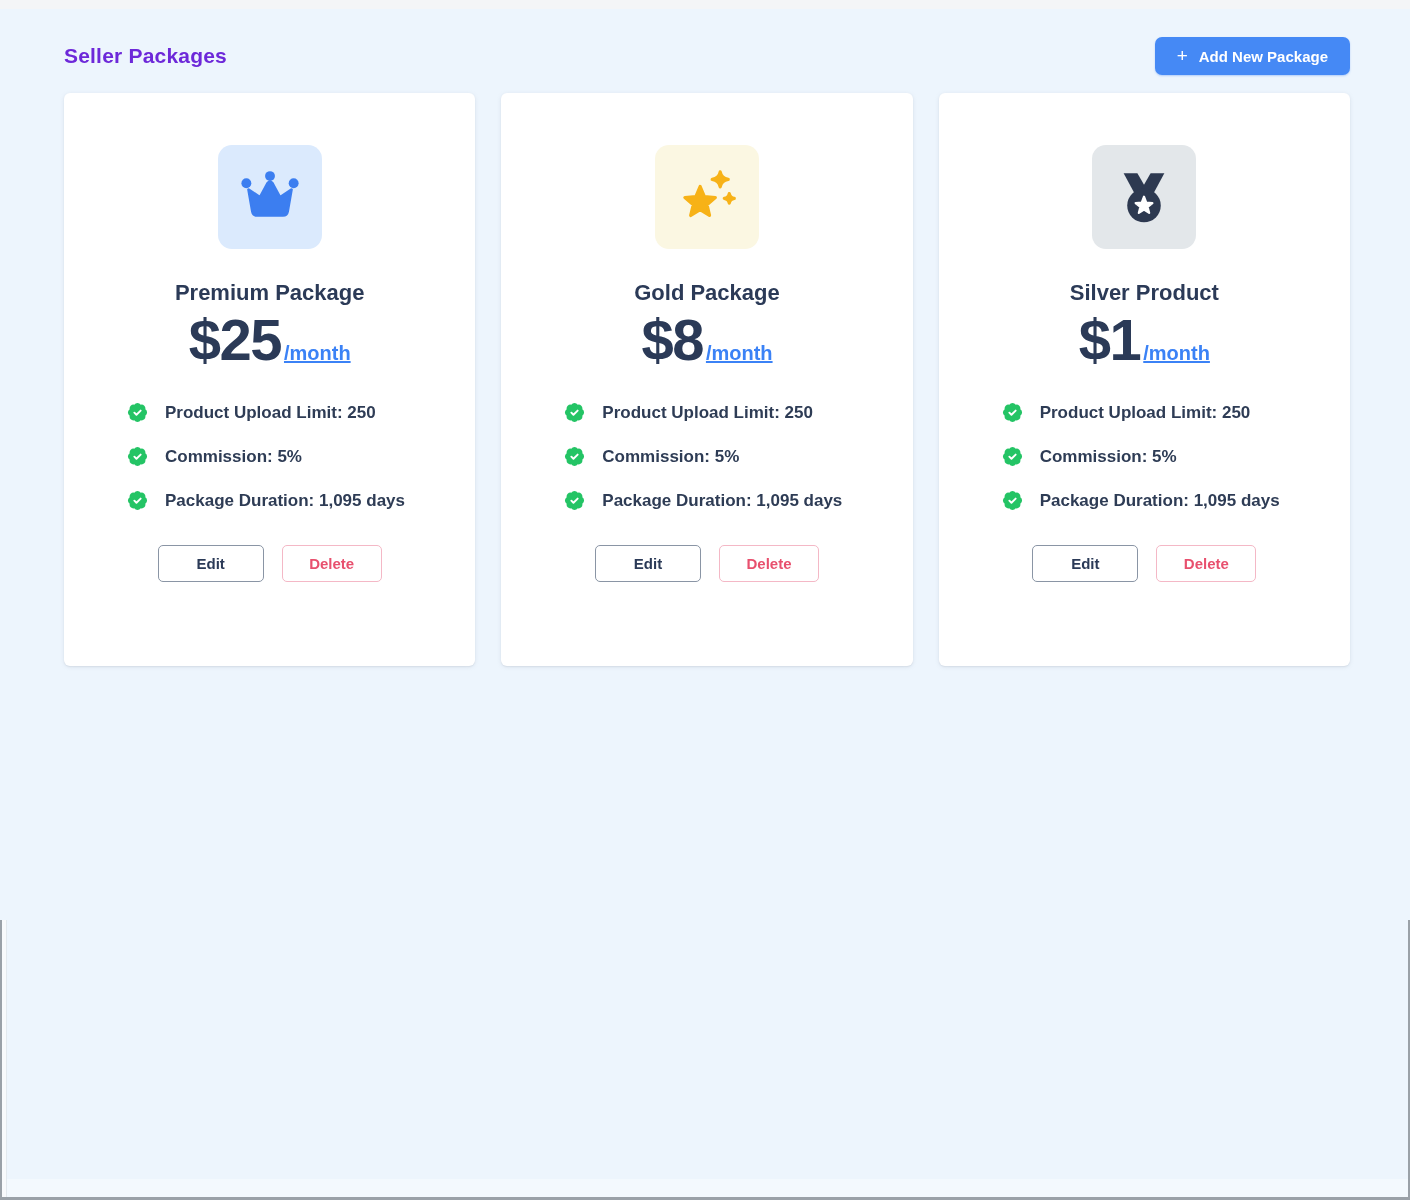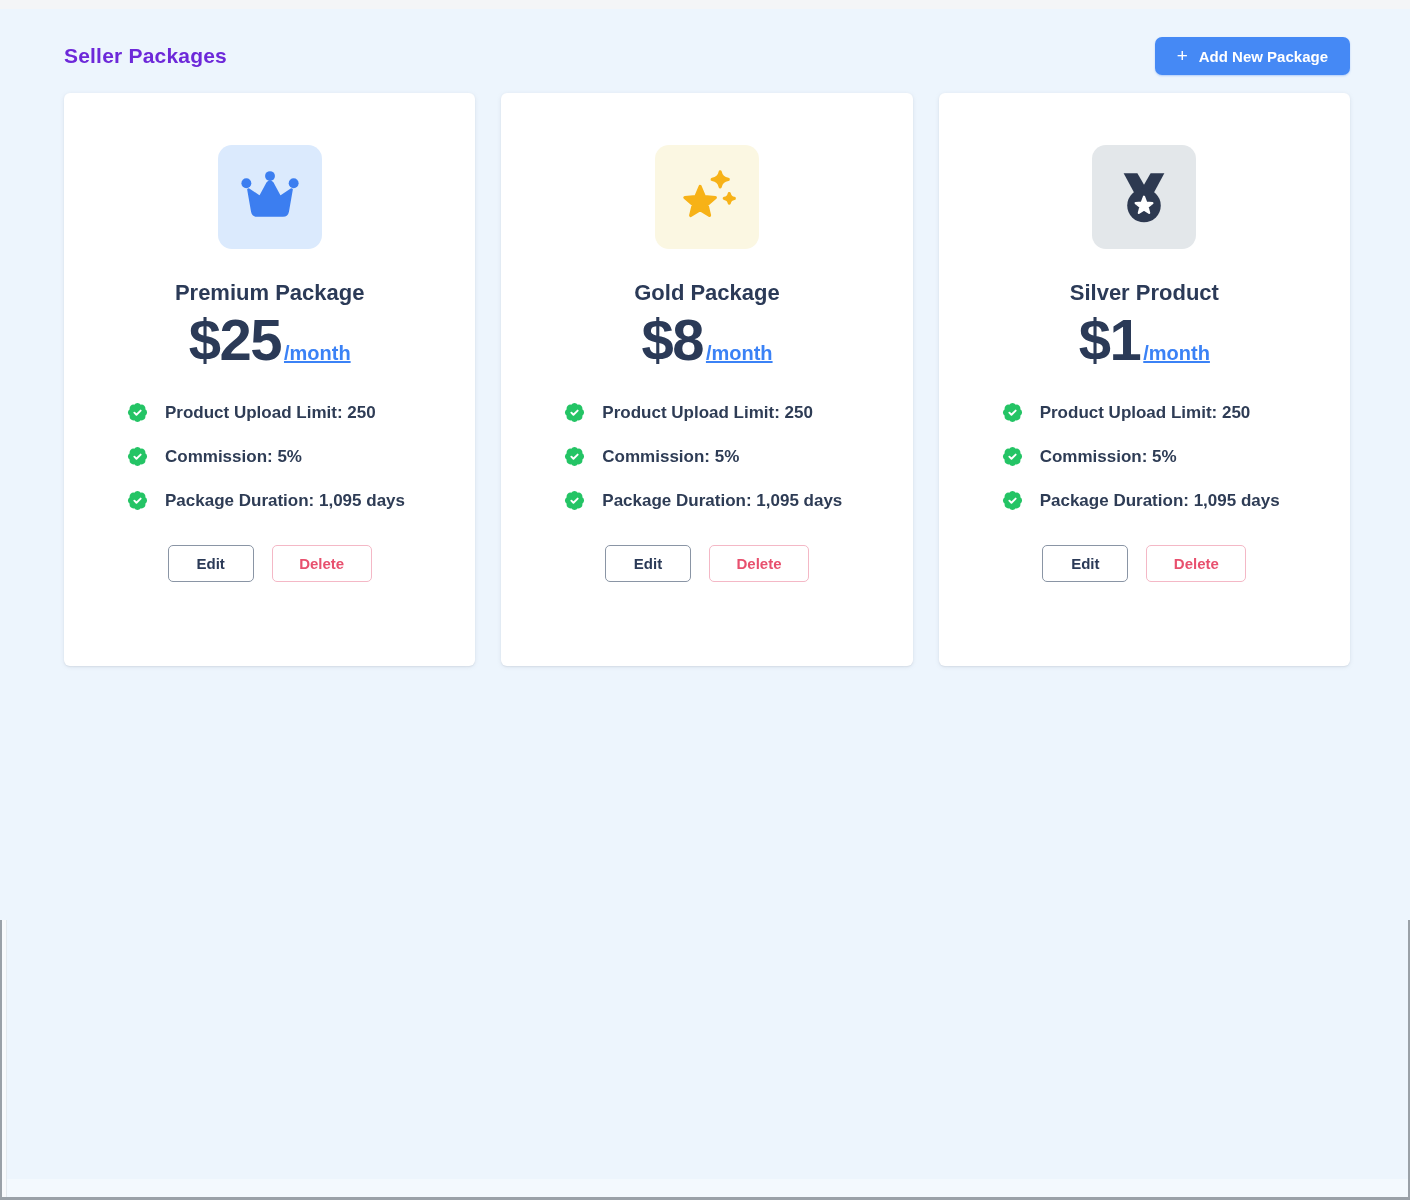--- a/index.html
+++ b/index.html
@@ -52,21 +52,21 @@
   .price { font-size:58px; font-weight:700; color:#2b3a57; letter-spacing:-1.5px; }
   .period { font-size:20px; font-weight:600; color:#3b82f6; margin-left:3px;text-decoration:underline; }
   .features { margin-top:28px; width:100%; display:flex; flex-direction:column; gap:21px; }
   .feature { display:flex; align-items:center; gap:16px; font-size:17px; font-weight:600; color:#2e3c55; }
   .feature svg { width:23px; height:23px; flex:none; }
   .actions { margin-top:33px; display:flex; gap:18px; }
   .btn {
     height:37px; border-radius:5px; background:#fff;
     font-size:15px; font-weight:700; cursor:pointer; font-family:inherit;
   }
-  .btn-edit   { width:86px;  border:1px solid #8a95a5; color:#2b3a57; }
+  .btn-edit   { width:106px;  border:1px solid #8a95a5; color:#2b3a57; }
   .btn-delete { width:100px; border:1px solid #f4b8c6; color:#e8506e; }
   .bottom-frame {
     position:absolute; left:0; right:0; top:920px; bottom:0;
     border-left:2px solid #9aa1a8;
     border-right:2px solid #9aa1a8;
     border-bottom:3px solid #9aa1a8;
     box-shadow: inset 4px 0 0 #f8fafc, inset 5px 0 0 #e3e9ee, inset 0 -18px 0 #f3f9fe;
     pointer-events:none;
   }
 </style>

